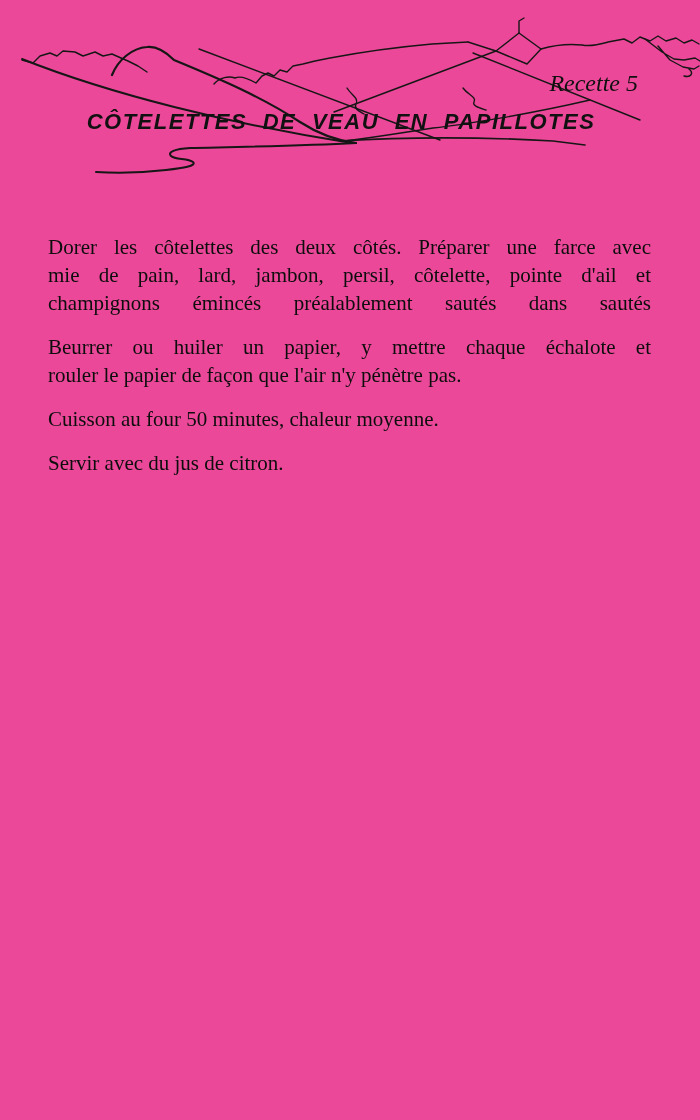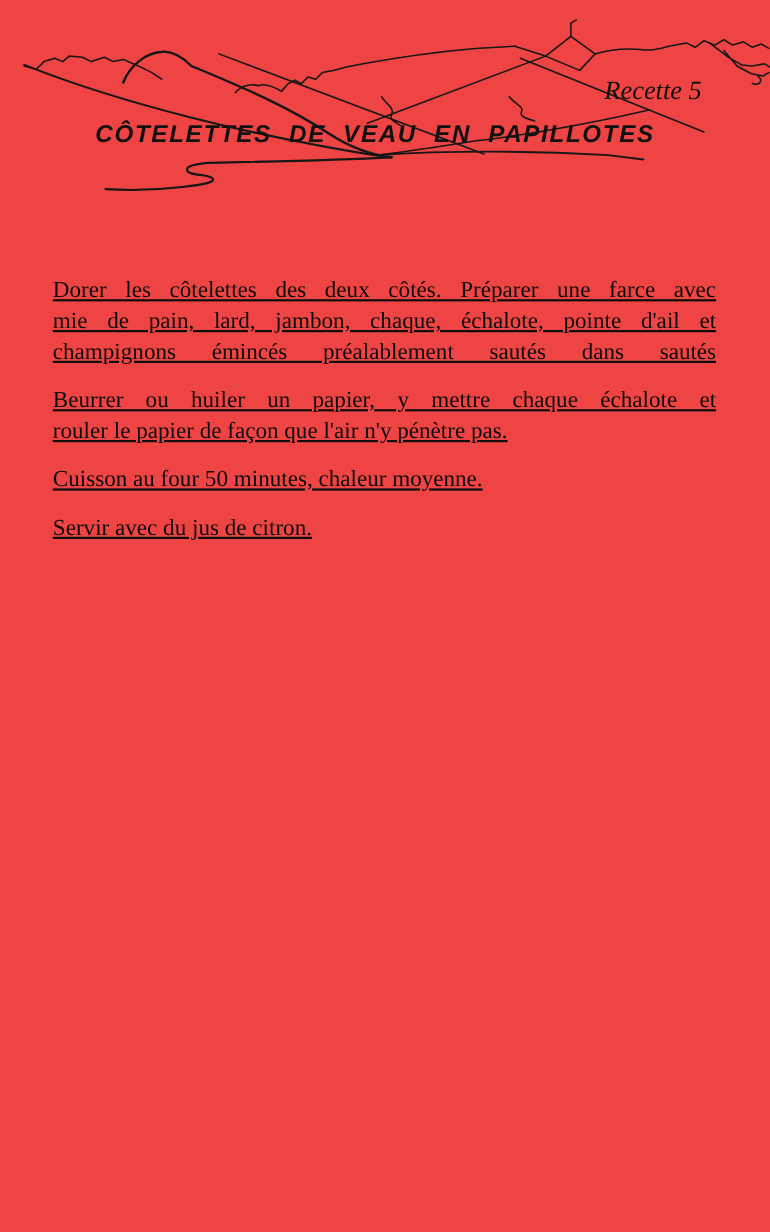--- a/index.html
+++ b/index.html
@@ -4,21 +4,21 @@
 <style>
   html, body {
     margin: 0;
     padding: 0;
     background: #ffffff;
   }
   .page {
     position: relative;
     width: 700px;
     height: 1120px;
-    background: #ef4444;
+    background: #ec4899;
     overflow: hidden;
     color: #0e0e0e;
   }
   .artwork {
     position: absolute;
     top: 0;
     left: 0;
     width: 700px;
     height: 190px;
   }
@@ -59,22 +59,21 @@
     position: absolute;
     top: 233px;
     left: 48px;
     width: 603px;
     font-family: "Liberation Serif", serif;
     font-size: 21px;
     line-height: 28px;
     color: #0d0d0d;
   }
   .paragraph {
-    margin: 16px 0 16px 0;
-    text-decoration: underline;
+    margin: 0 0 16px 0;
   }
   .bodyline {
     text-align: justify;
     text-align-last: justify;
   }
   .bodyline.last {
     text-align: justify;
     text-align-last: left;
   }
 </style>
@@ -102,21 +101,21 @@
     <path stroke-width="2" d="M356,143 C300,146 232,147 190,148 C175,149 167,152 171,156 C175,160 188,158 193,162 C197,166 183,168 166,170 C140,173 112,173 96,172"></path>
   </svg>
 
   <div class="recipe-number">Recette 5</div>
 
   <div class="recipe-title">CÔTELETTES DE VEAU EN PAPILLOTES</div>
 
   <div class="recipe-body">
     <div class="paragraph">
       <div class="bodyline">Dorer les côtelettes des deux côtés. Préparer une farce avec</div>
-      <div class="bodyline">mie de pain, lard, jambon, chaque, échalote, pointe d'ail et</div>
+      <div class="bodyline">mie de pain, lard, jambon, persil, côtelette, pointe d'ail et</div>
       <div class="bodyline">champignons émincés préalablement sautés dans sautés</div>
     </div>
     <div class="paragraph">
       <div class="bodyline">Beurrer ou huiler un papier, y mettre chaque échalote et</div>
       <div class="bodyline last">rouler le papier de façon que l'air n'y pénètre pas.</div>
     </div>
     <div class="paragraph">
       <div class="bodyline last">Cuisson au four 50 minutes, chaleur moyenne.</div>
     </div>
     <div class="paragraph">

